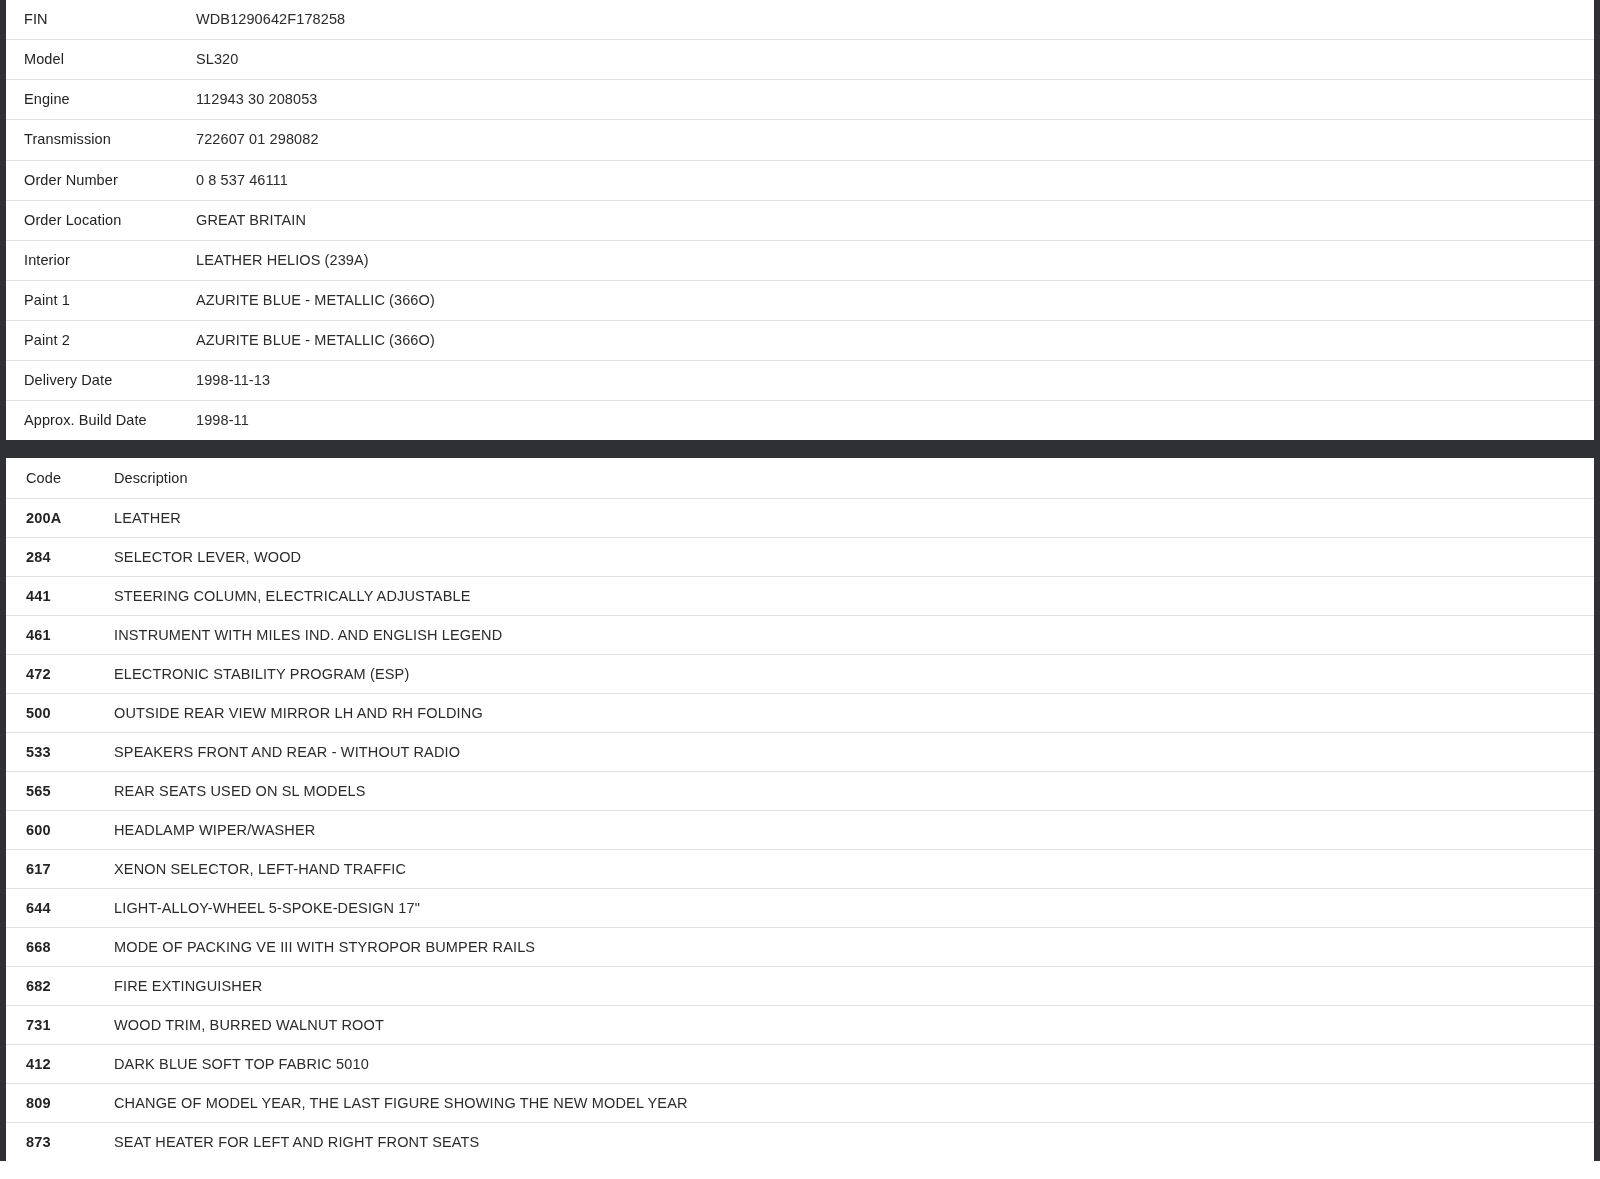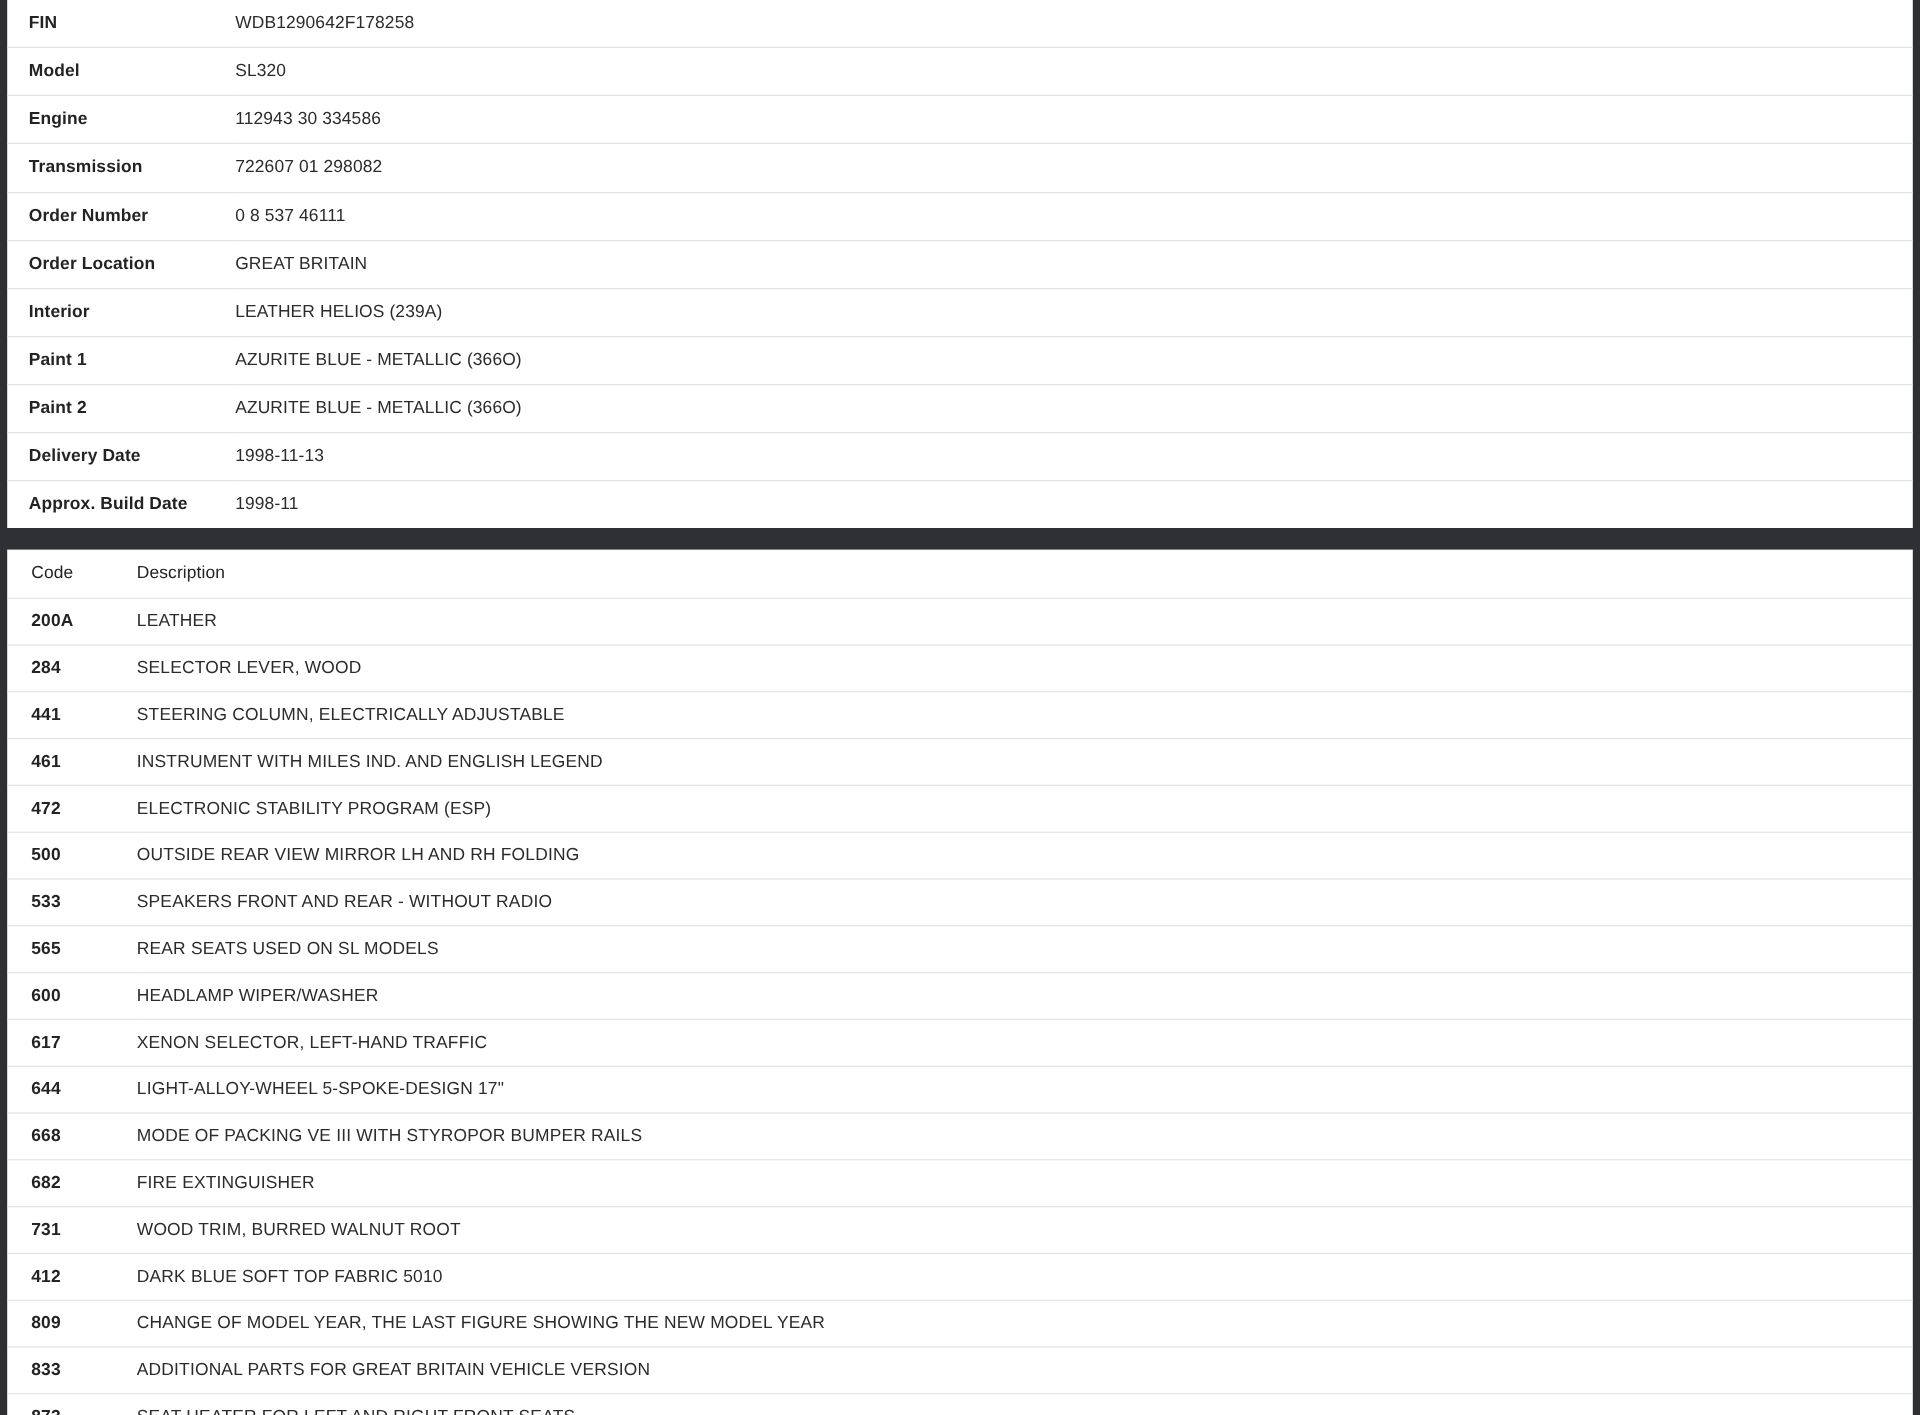--- a/index.html
+++ b/index.html
@@ -54,21 +54,21 @@
   }
   .spec-table td {
     padding: 10px 0 11px 0;
     vertical-align: top;
     font-size: 14.5px;
     line-height: 1.25;
   }
   .spec-label {
     width: 170px;
     padding-left: 18px !important;
-    font-weight: bold;
+    font-weight: normal;
     color: #232323;
     letter-spacing: .1px;
   }
   .spec-value {
     color: #2b2b2b;
     padding-left: 2px !important;
     letter-spacing: .1px;
   }
 
   
@@ -124,21 +124,21 @@
           <tr>
             <td class="spec-label">FIN</td>
             <td class="spec-value">WDB1290642F178258</td>
           </tr>
           <tr>
             <td class="spec-label">Model</td>
             <td class="spec-value">SL320</td>
           </tr>
           <tr>
             <td class="spec-label">Engine</td>
-            <td class="spec-value">112943 30 334586</td>
+            <td class="spec-value">112943 30 208053</td>
           </tr>
           <tr>
             <td class="spec-label">Transmission</td>
             <td class="spec-value">722607 01 298082</td>
           </tr>
           <tr>
             <td class="spec-label">Order Number</td>
             <td class="spec-value">0 8 537 46111</td>
           </tr>
           <tr>
@@ -238,24 +238,20 @@
           </tr>
           <tr>
             <td class="col-code">412</td>
             <td class="col-desc">DARK BLUE SOFT TOP FABRIC 5010</td>
           </tr>
           <tr>
             <td class="col-code">809</td>
             <td class="col-desc">CHANGE OF MODEL YEAR, THE LAST FIGURE SHOWING THE NEW MODEL YEAR</td>
           </tr>
           <tr>
-            <td class="col-code">833</td>
-            <td class="col-desc">ADDITIONAL PARTS FOR GREAT BRITAIN VEHICLE VERSION</td>
-          </tr>
-          <tr>
             <td class="col-code">873</td>
             <td class="col-desc">SEAT HEATER FOR LEFT AND RIGHT FRONT SEATS</td>
           </tr>
         </tbody>
     </table>
   </div>
 
 </div>
 
 </body></html>

